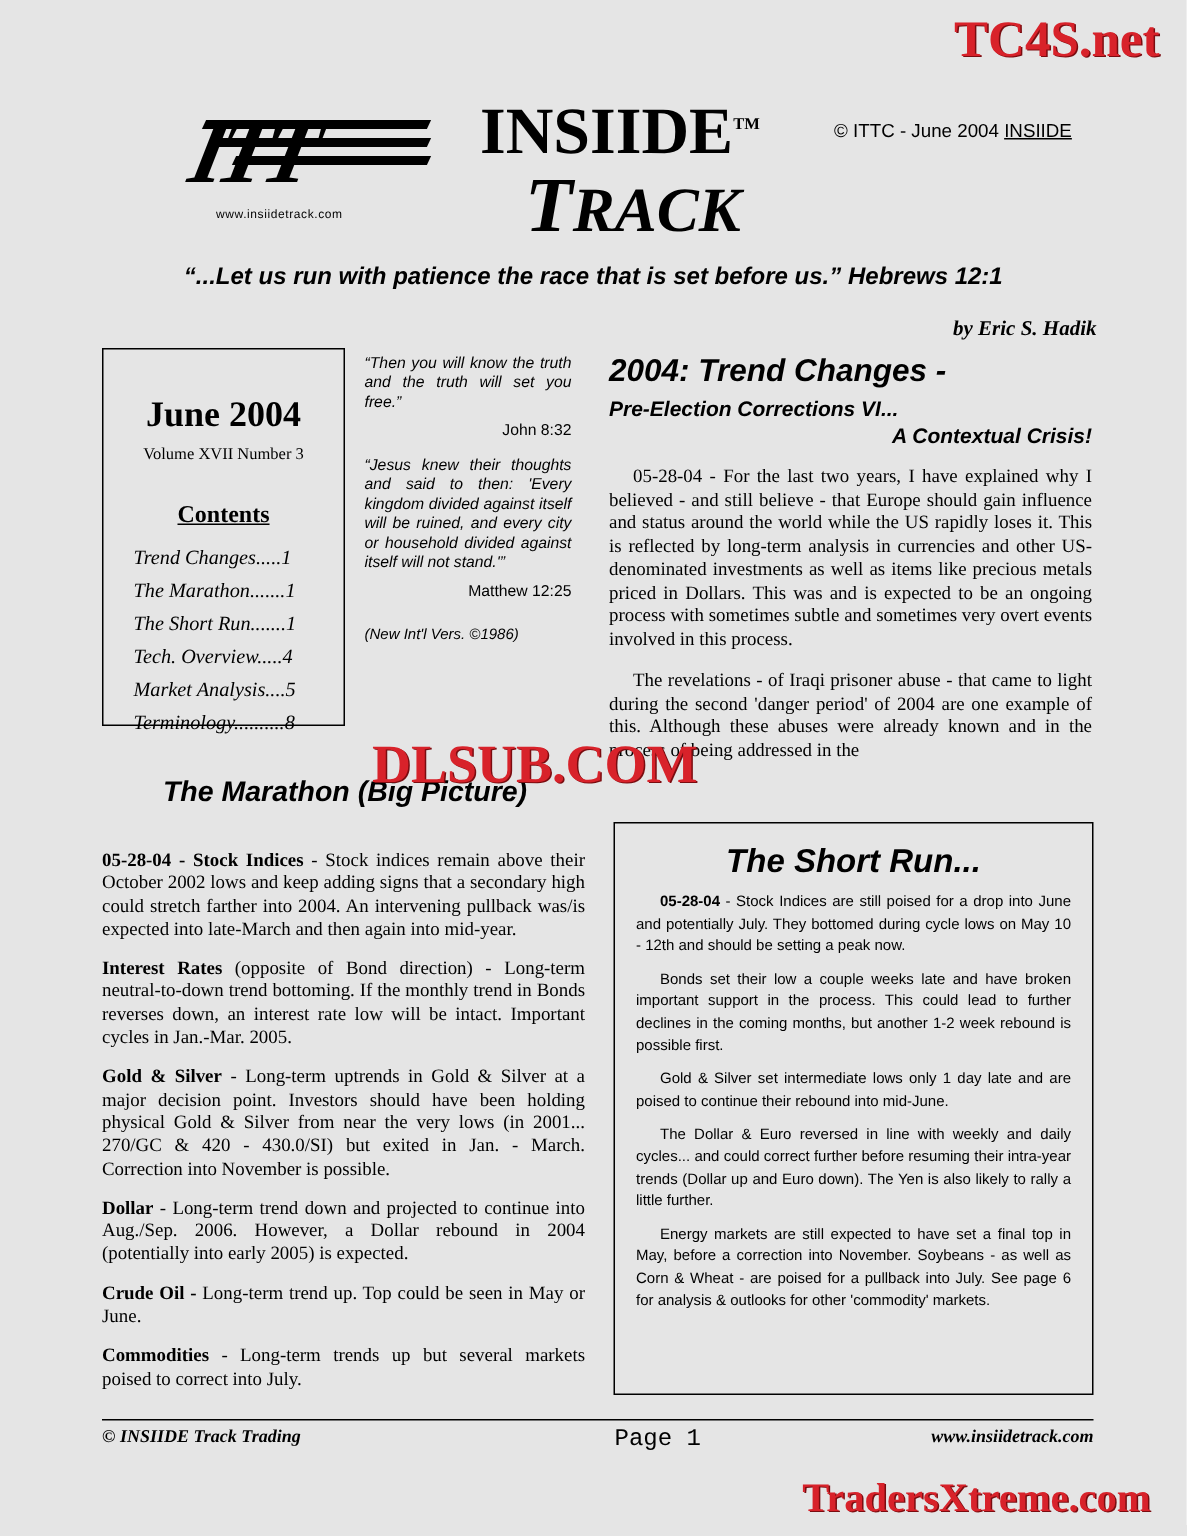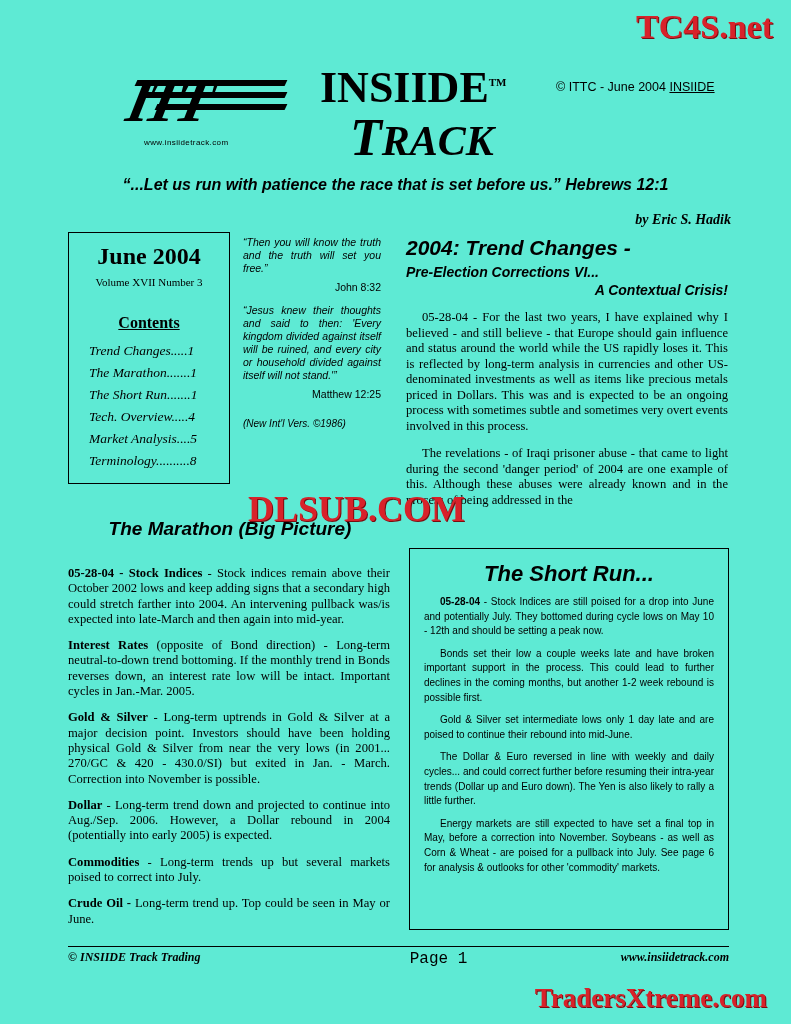--- a/index.html
+++ b/index.html
@@ -13,21 +13,21 @@
     position: relative;
     font-family: "Liberation Serif", serif;
     color: #000;
     overflow: hidden;
   }
 
   .page {
     position: relative;
     width: 791px;
     height: 1024px;
-    background: #5eead4;
+    background: #e5e5e5;
   }
 
   
   .wm-top {
     position: absolute;
     top: 8px;
     right: 18px;
     font-family: "Liberation Serif", serif;
     font-weight: bold;
     font-size: 34px;
@@ -177,21 +177,21 @@
     width: 162px;
     height: 252px;
     border: 1.5px solid #000;
     box-sizing: border-box;
     text-align: center;
   }
   .contents-date {
     font-family: "Liberation Serif", serif;
     font-weight: bold;
     font-size: 24px;
-    margin-top: 10px;
+    margin-top: 31px;
   }
   .contents-vol {
     font-family: "Liberation Serif", serif;
     font-size: 11px;
     margin-top: 6px;
   }
   .contents-head {
     font-family: "Liberation Serif", serif;
     font-weight: bold;
     font-size: 16px;
@@ -445,22 +445,22 @@
   </div>
 
   <div class="marathon-title">
     <span>The Marathon </span><span>(Big Picture)</span>
   </div>
   <div class="marathon-body">
     <div class="mb-p"><b>05-28-04 - Stock Indices</b><span> - Stock indices remain above their October 2002 lows and keep adding signs that a secondary high could stretch farther into 2004.  An intervening pullback was/is expected into late-March and then again into mid-year.</span></div>
     <div class="mb-p"><b>Interest Rates</b><span> (opposite of Bond direction) - Long-term neutral-to-down trend bottoming.  If the monthly trend in Bonds reverses down, an interest rate low will be intact.  Important cycles in Jan.-Mar. 2005.</span></div>
     <div class="mb-p"><b>Gold &amp; Silver</b><span> - Long-term uptrends in Gold &amp; Silver at a major decision point.  Investors should have been holding physical Gold &amp; Silver from near the very lows (in 2001... 270/GC &amp; 420 - 430.0/SI) but exited in Jan. - March.  Correction into November is possible.</span></div>
     <div class="mb-p"><b>Dollar</b><span> - Long-term trend down and projected to continue into Aug./Sep. 2006.  However, a Dollar rebound in 2004 (potentially into early 2005) is expected.</span></div>
+    <div class="mb-p"><b>Crude Oil -</b><span> Long-term trend up. Top could be seen in May or June.</span></div>
     <div class="mb-p"><b>Commodities</b><span> - Long-term trends up but several markets poised to correct into July.</span></div>
-    <div class="mb-p"><b>Crude Oil -</b><span> Long-term trend up. Top could be seen in May or June.</span></div>
   </div>
 
   <div class="shortrun-box">
     <div class="sr-title">
       <span>The </span><span>Short</span><span> Run...</span>
     </div>
     <div class="sr-body">
       <div class="sr-p"><b>05-28-04</b><span> - Stock Indices are still poised for a drop into June and potentially July.  They bottomed during cycle lows on May 10 - 12th and should be setting a peak now.</span></div>
       <div class="sr-p">Bonds set their low a couple weeks late and have broken important support in the process.  This could lead to further declines in the coming months, but another 1-2 week rebound is possible first.</div>
       <div class="sr-p">Gold &amp; Silver set intermediate lows only 1 day late and are poised to continue their rebound into mid-June.</div>

